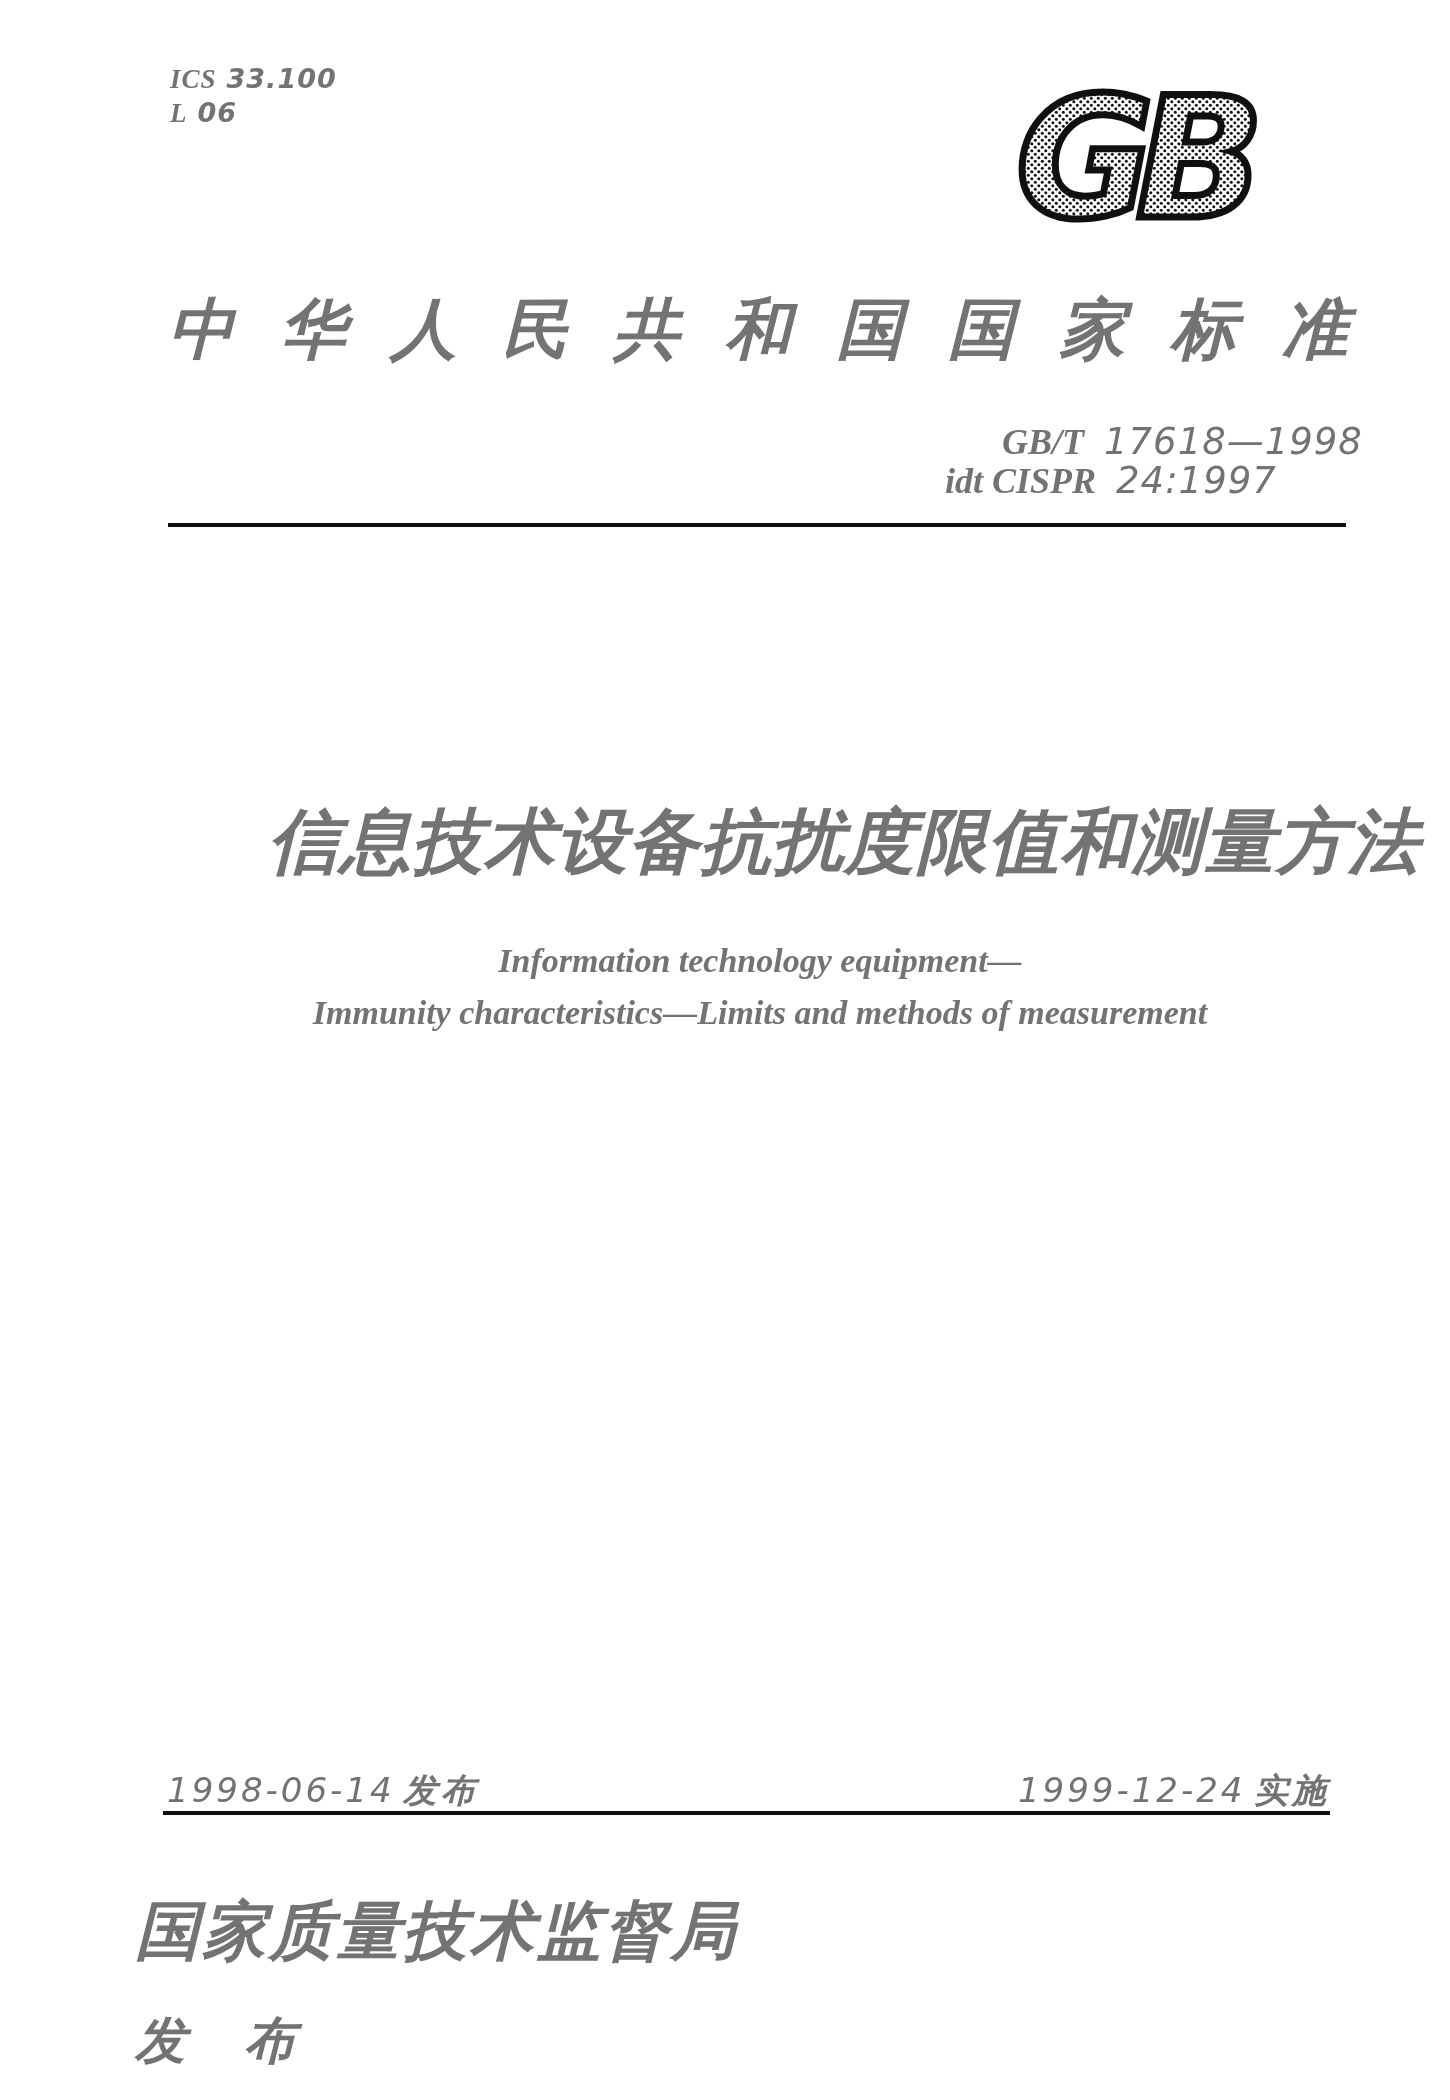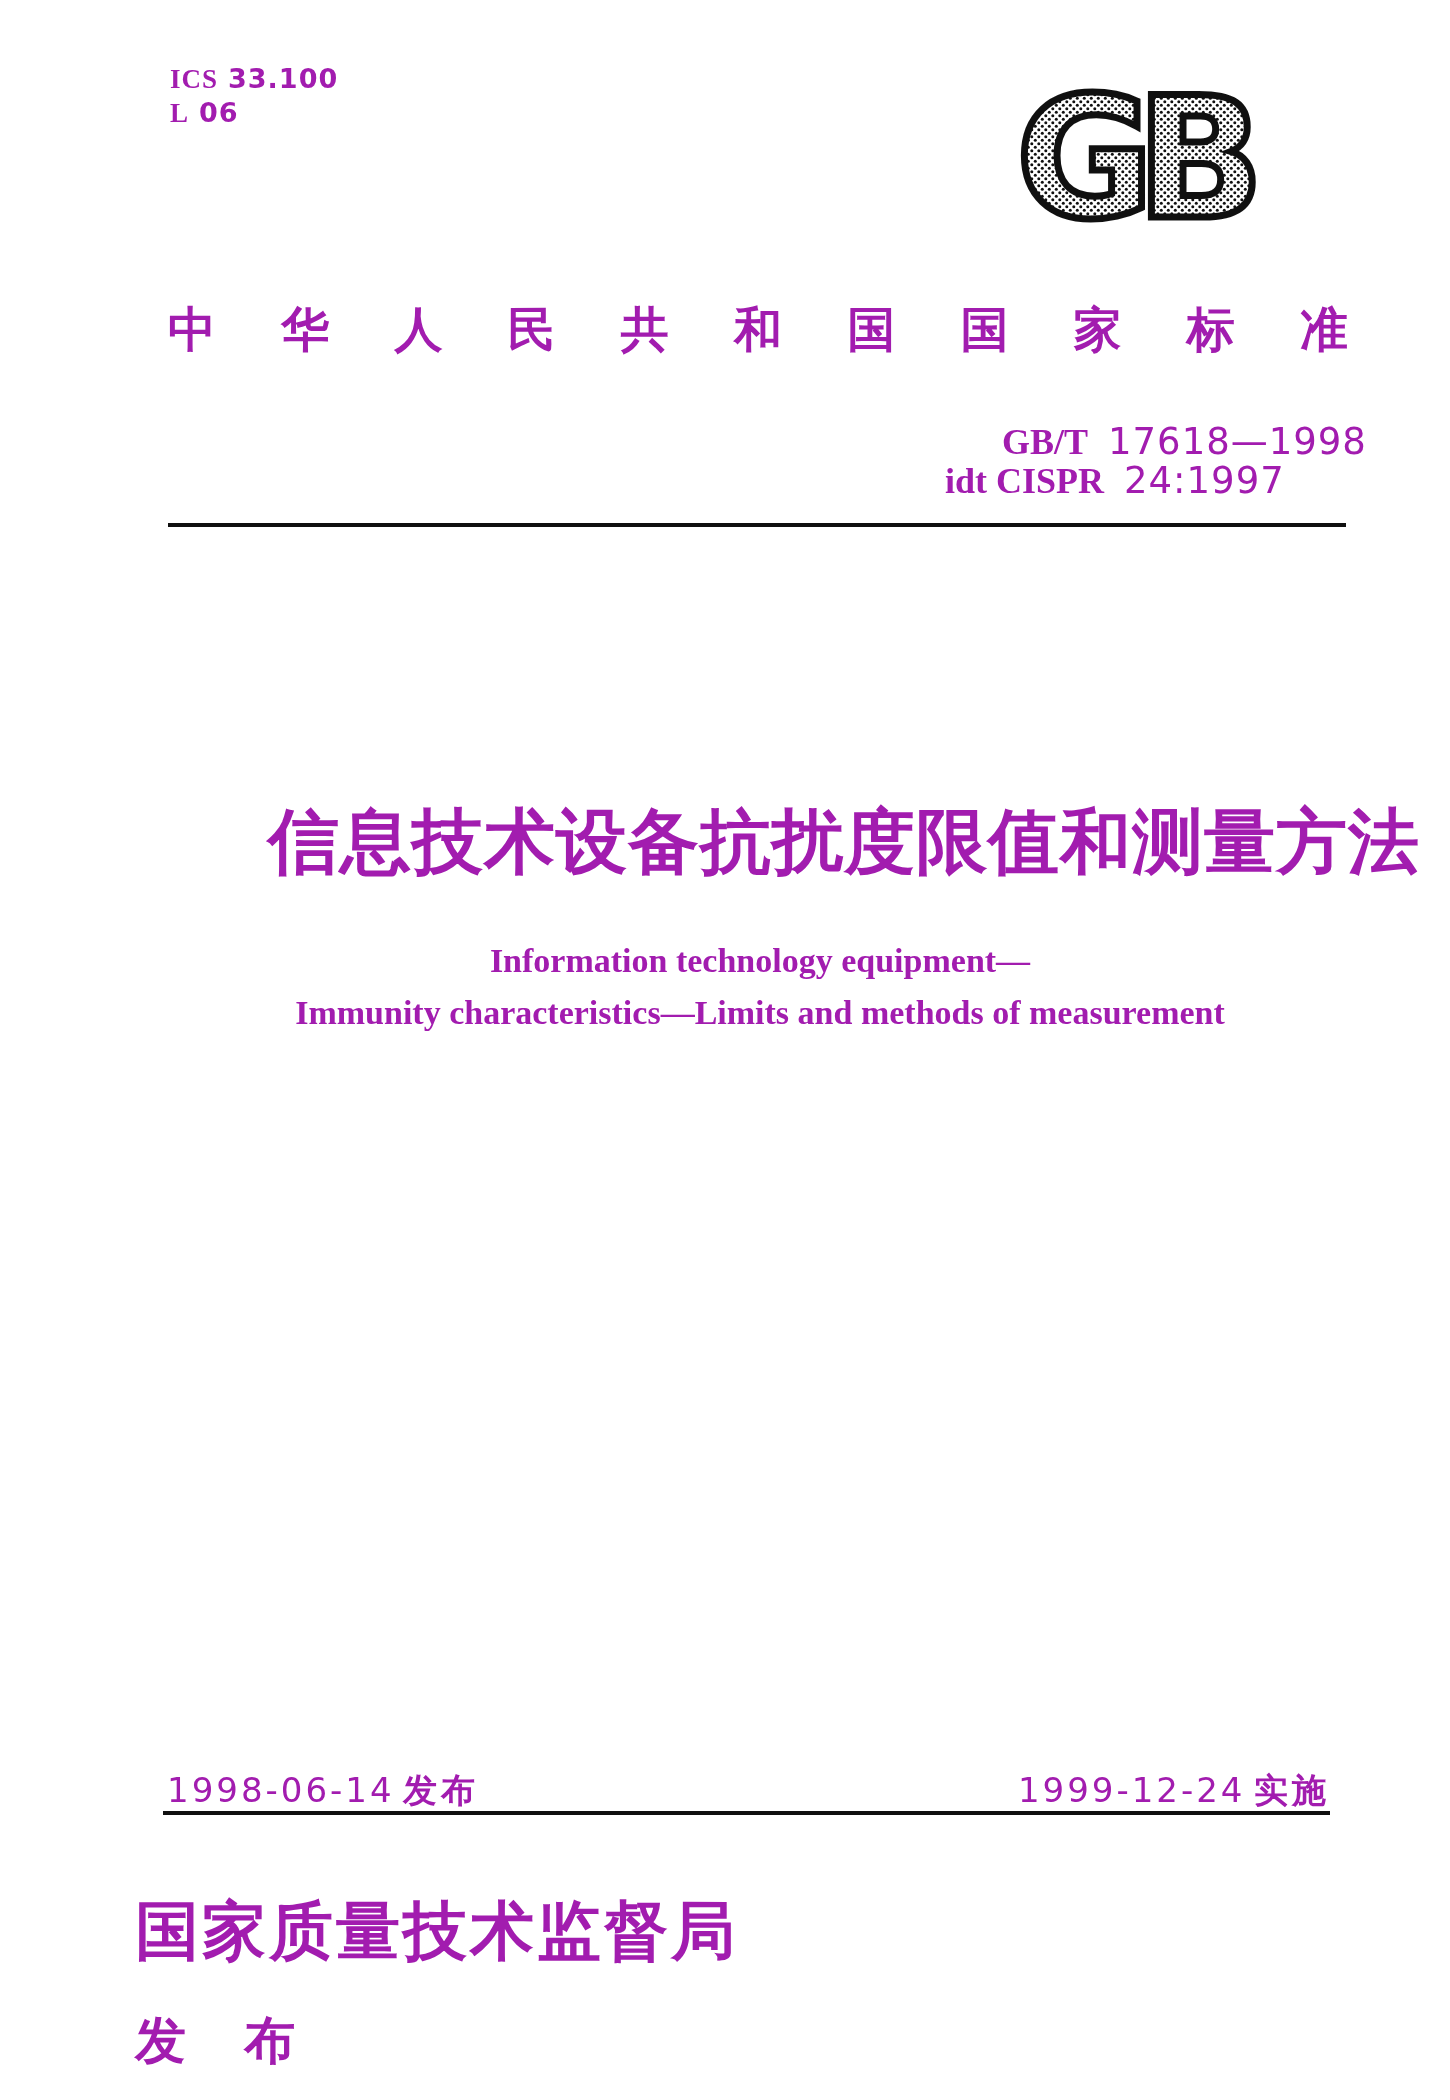--- a/index.html
+++ b/index.html
@@ -5,23 +5,24 @@
   html, body {
     margin: 0;
     padding: 0;
     background: #ffffff;
   }
   .page {
     position: relative;
     width: 1450px;
     height: 2100px;
     background: #ffffff;
-    color: #a21caf;
+    color: #737373;
     overflow: hidden;
     font-family: "Liberation Serif", "DejaVu Serif", serif;
+    font-style: italic;
   }
   
   .ics-block {
     position: absolute;
     left: 170px;
     top: 62px;
     font-size: 27px;
     line-height: 33px;
     font-weight: bold;
     letter-spacing: 1px;
@@ -36,21 +37,21 @@
     position: absolute;
     left: 1002px;
     top: 86px;
   }
   
   .nat-heading {
     position: absolute;
     left: 168px;
     top: 288px;
     width: 1180px;
-    font-size: 48px;
+    font-size: 66px;
     line-height: 84px;
     font-weight: bold;
     text-align: justify;
     text-align-last: justify;
     white-space: nowrap;
   }
   
   .std-line {
     position: absolute;
     white-space: nowrap;

